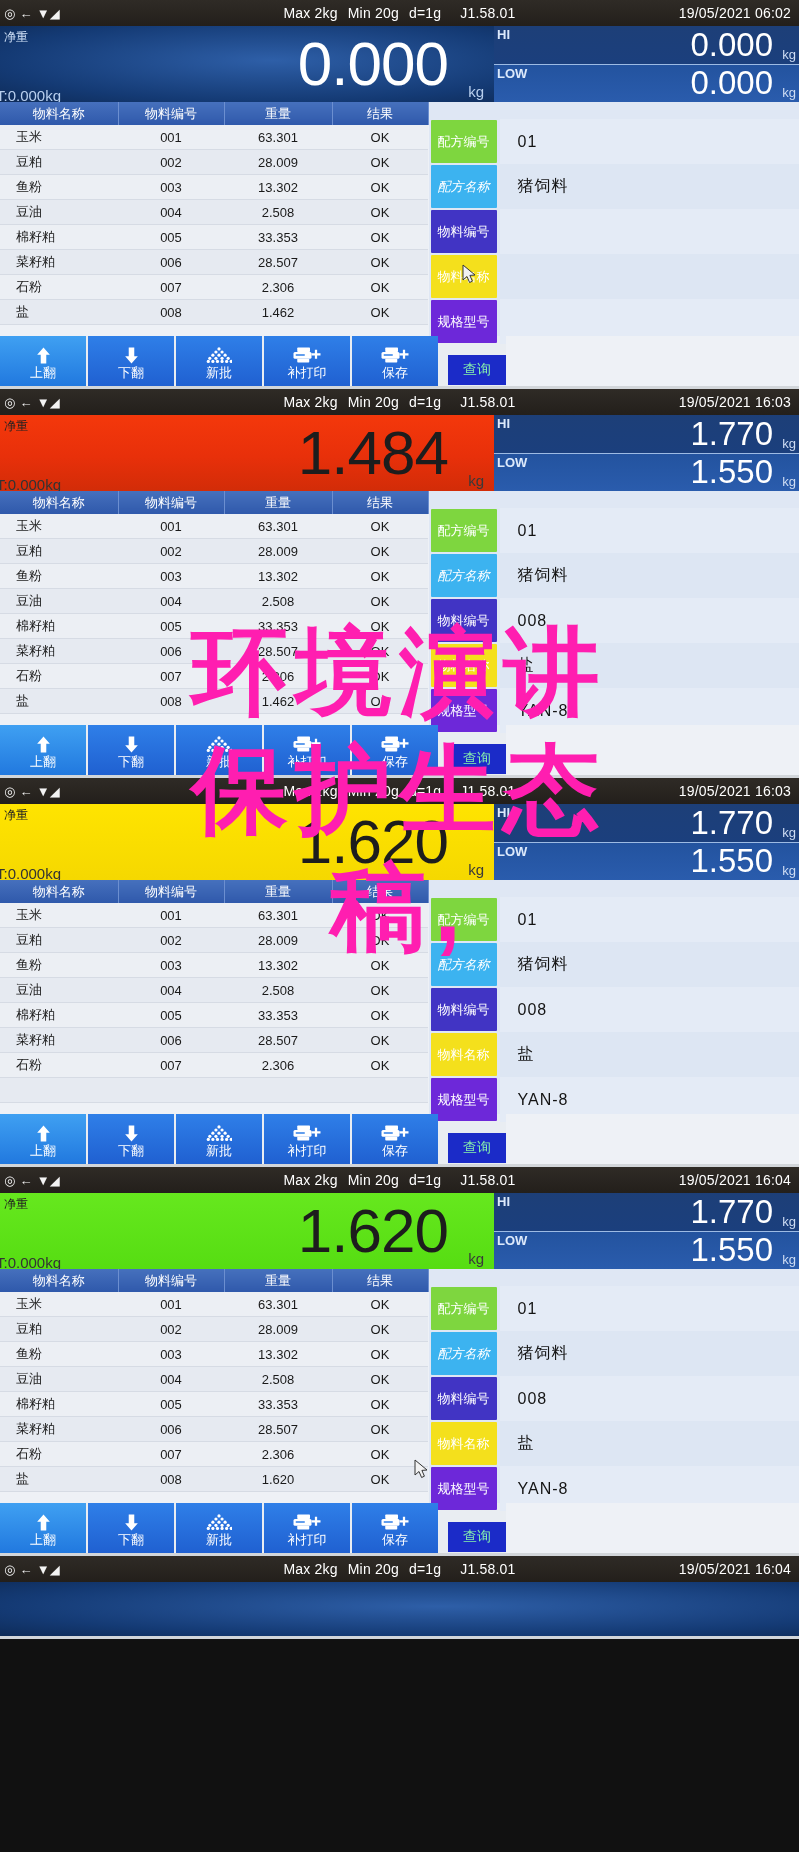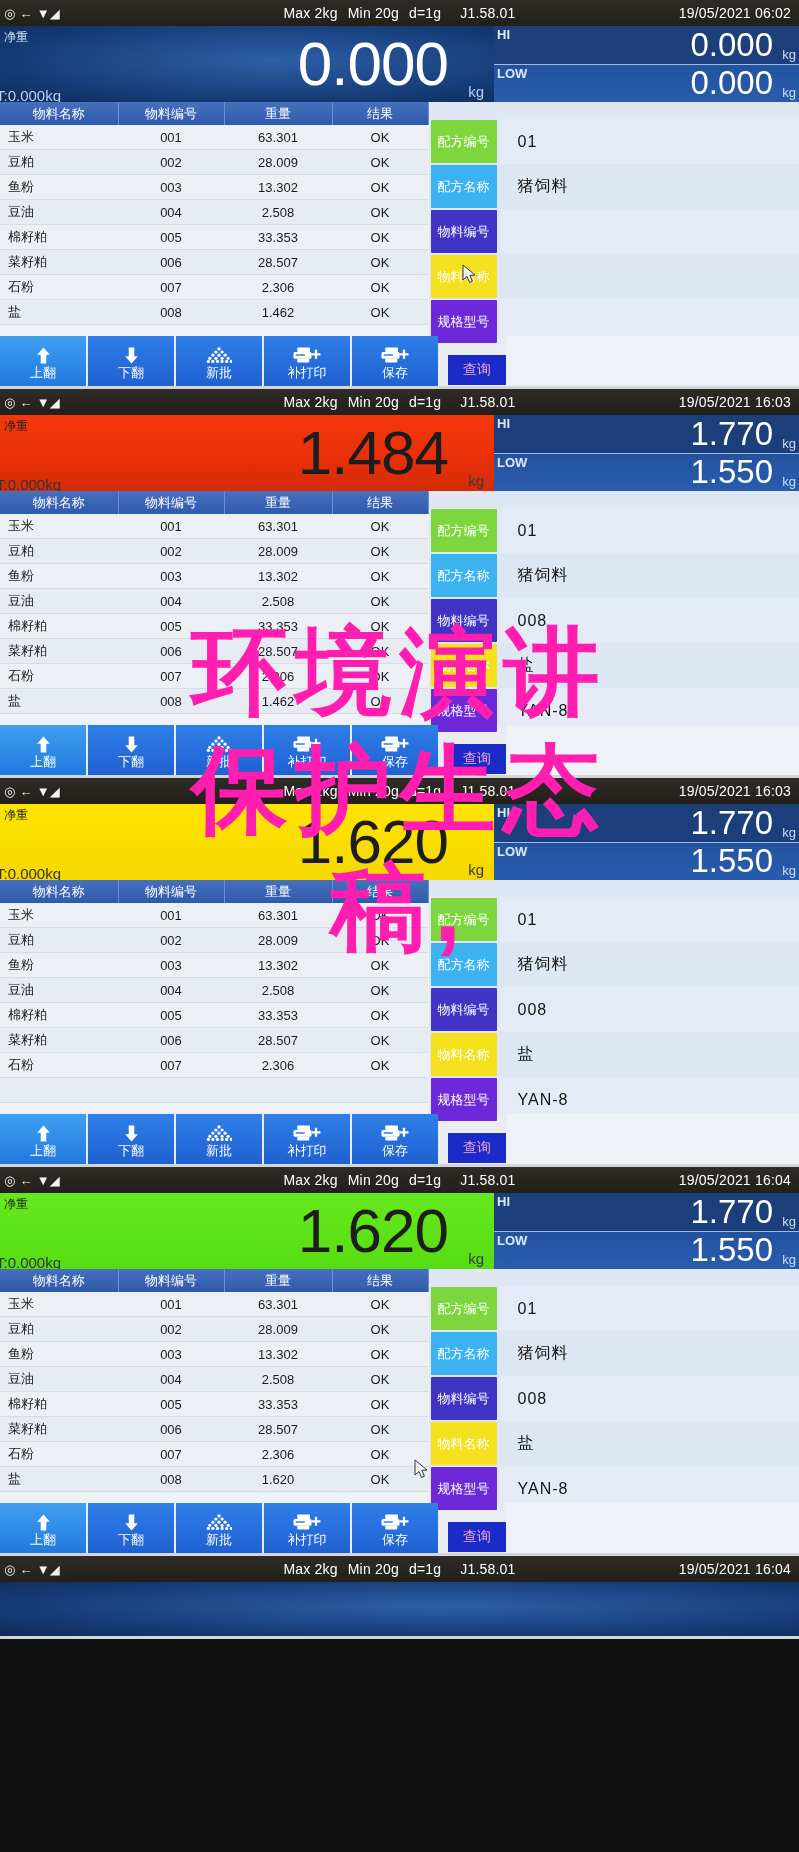--- a/index.html
+++ b/index.html
@@ -58,46 +58,46 @@
 
   
   .body{display:flex;height:calc(386px - 26px - 80px - 46px);}
   .tablewrap{flex:0 0 428px;display:flex;flex-direction:column;background:#eef1f6;}
   table.grid{width:100%;border-collapse:collapse;table-layout:fixed;}
   table.grid th{background:linear-gradient(180deg,#4670bd 0%,#2f59ab 100%);
     color:#fff;font-size:13px;font-weight:normal;height:21px;border-right:1px solid #6c8fd0;}
   table.grid td{font-size:13px;color:#1a1a1a;height:22px;text-align:center;
     border-bottom:1px solid #d6dbe4;background:#eceff4;}
   table.grid tr:nth-child(even) td{background:#e6eaf1;}
-  table.grid td.name{text-align:left;padding-left:8px;}
+  table.grid td.name{text-align:left;padding-left:16px;}
   col.c1{width:118px;}col.c2{width:106px;}col.c3{width:108px;}col.c4{width:96px;}
 
   .sidefields{flex:1 1 auto;background:#dfe7f4;padding-top:17px;}
   .frow{display:flex;height:45px;align-items:stretch;}
   .flabel{flex:0 0 66px;margin:1px 3px 1px 2px;display:flex;align-items:center;justify-content:center;
           color:#fff;font-size:13px;border-radius:1px;}
   .flabel.green{background:#7ed63f;}
-  .flabel.cyan{background:#3cb3f0;}
+  .flabel.cyan{background:#3cb3f0;font-style:italic;}
   .flabel.purple{background:#4134c4;}
   .flabel.yellow{background:#f4e01c;}
   .flabel.red{background:#6d28d9;}
   .fvalue{flex:1 1 auto;background:#dde6f3;display:flex;align-items:center;
           padding-left:18px;font-size:16px;color:#141414;letter-spacing:1px;}
   .frow:nth-child(odd) .fvalue{background:#e4ebf6;}
 
   
   .toolbar{height:52px;display:flex;background:#e9edf2;align-items:stretch;}
   .tbtn{flex:0 0 86px;margin-right:2px;background:linear-gradient(180deg,#2f7fe8 0%,#1f5fd0 100%);
         color:#fff;display:flex;flex-direction:column;align-items:center;justify-content:center;
         gap:1px;position:relative;}
   .tbtn:first-child{background:linear-gradient(180deg,#3fa0f2 0%,#2077de 100%);}
   .tbtn .ic{height:20px;display:flex;align-items:center;justify-content:center;}
   .tbtn .lb{font-size:13px;line-height:13px;}
   .qbtn{flex:0 0 58px;margin-left:8px;margin-top:19px;margin-bottom:3px;
-        background:#1b2bc8;color:#f9a8d4;font-size:14px;
+        background:#1b2bc8;color:#86efac;font-size:14px;
         display:flex;align-items:center;justify-content:center;}
   .tb-rest{flex:1 1 auto;background:#eef1f6;}
 
   svg{display:block;}
 
   
   .cursor{position:absolute;width:16px;height:20px;pointer-events:none;}
 
   
   .overlay{position:absolute;left:0;right:0;top:560px;height:460px;

